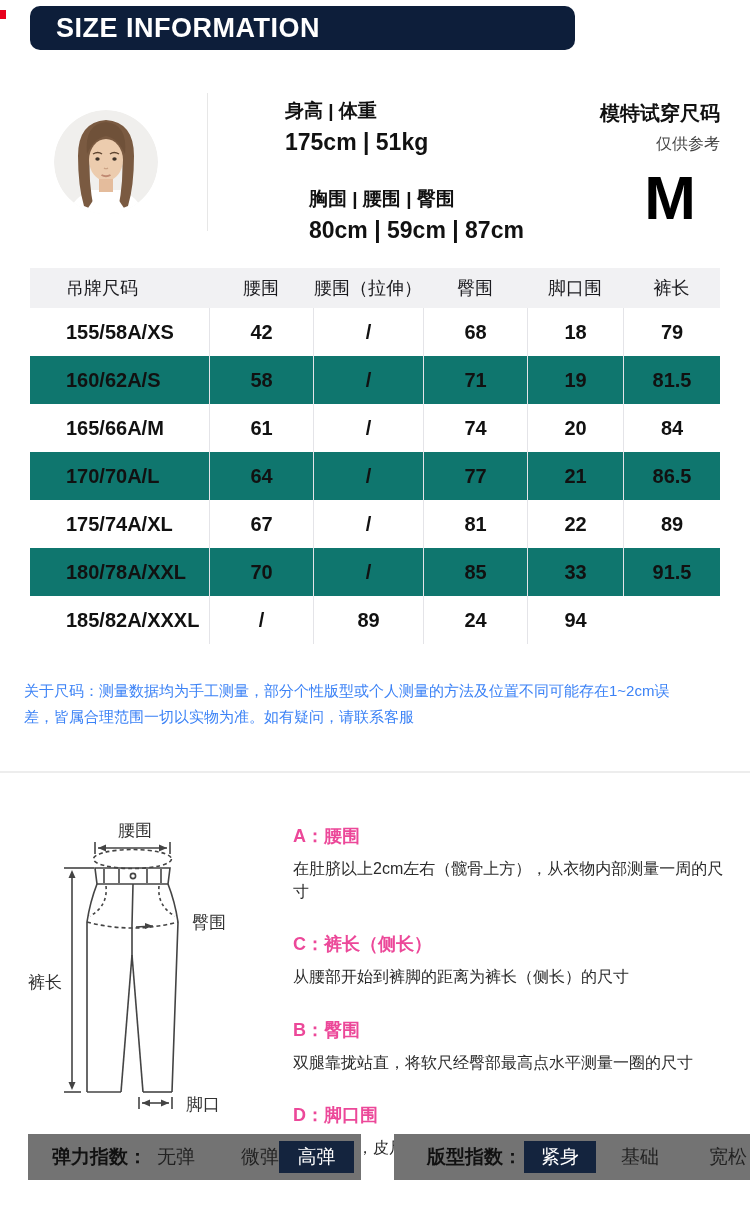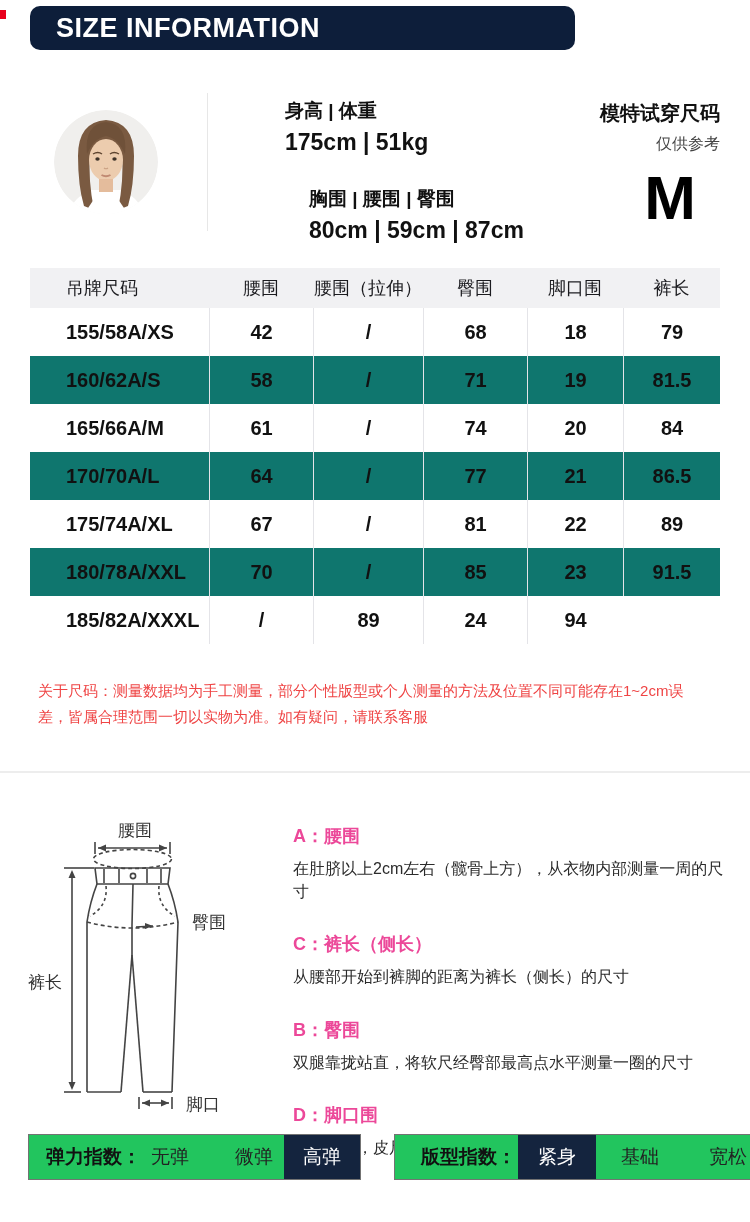--- a/index.html
+++ b/index.html
@@ -29,37 +29,37 @@
     grid-template-columns:179px 104px 110px 104px 96px 97px; }
   .th { height:40px; background:#f1f1f3; display:flex; align-items:center; justify-content:center;
     font-size:18px; font-weight:500; color:#1b1b1f; }
   .th.c0, .td.c0 { justify-content:flex-start; padding-left:36px; }
   .td { height:48px; display:flex; align-items:center; justify-content:center;
     font-size:20px; font-weight:700; color:#111; }
   .td.sep { border-left:1px solid #e4e4e8; }
   .row-alt { background:#0f766e; }
 
   
-  .note { position:absolute; left:38px; top:678px; width:668px; font-size:15px; color:#ef4444; line-height:1.75; }
+  .note { position:absolute; left:24px; top:678px; width:668px; font-size:15px; color:#3b82f6; line-height:1.75; }
 
   
   .hr { position:absolute; left:0; top:771px; width:750px; height:2px; background:#ededed; }
 
   
   .diagram { position:absolute; left:20px; top:800px; width:250px; height:330px; }
   .diagram text { font-size:17px; fill:#333; font-family:"Liberation Sans","DejaVu Sans",sans-serif; }
 
   
   .guide { position:absolute; left:293px; top:824px; width:445px; }
   .guide-item { margin-bottom:29px; }
   .guide-title { font-size:18px; font-weight:700; color:#ec4899; }
   .guide-desc { font-size:16px; color:#2b2b2b; margin-top:9px; line-height:1.45; }
 
   
-  .idx-box { position:absolute; top:1134px; height:46px; border:1px solid #737373; background:#22c55e;
+  .idx-box { position:absolute; top:1134px; height:46px; border:7px solid #737373; background:#737373;
     display:flex; align-items:center; }
   .idx-left { left:28px; width:333px; }
   .idx-right { left:394px; width:360px; }
   .idx-label { font-size:19px; font-weight:700; color:#111; white-space:nowrap; }
   .idx-left .idx-label { padding-left:17px; }
   .idx-right .idx-label { padding-left:26px; }
   .idx-opt { font-size:19px; color:#222; white-space:nowrap; }
   .idx-sel { height:100%; display:flex; align-items:center; justify-content:center;
     background:#14243e; color:#fff; font-size:19px; white-space:nowrap; }
   .o-none { margin-left:10px; } .o-micro { margin-left:46px; }
@@ -153,21 +153,21 @@
     <div class="td sep">67</div>
     <div class="td sep">/</div>
     <div class="td sep">81</div>
     <div class="td sep">22</div>
     <div class="td sep">89</div>
 
     <div class="td c0 row-alt">180/78A/XXL</div>
     <div class="td sep row-alt">70</div>
     <div class="td sep row-alt">/</div>
     <div class="td sep row-alt">85</div>
-    <div class="td sep row-alt">23</div>
+    <div class="td sep row-alt">33</div>
     <div class="td sep row-alt">91.5</div>
 
     <div class="td c0">185/82A/XXXL</div>
     <div class="td sep">/</div>
     <div class="td sep">89</div>
     <div class="td sep">24</div>
     <div class="td sep">94</div>
   </div>
 
   <p class="note">关于尺码：测量数据均为手工测量，部分个性版型或个人测量的方法及位置不同可能存在1~2cm误差，皆属合理范围一切以实物为准。如有疑问，请联系客服</p>

